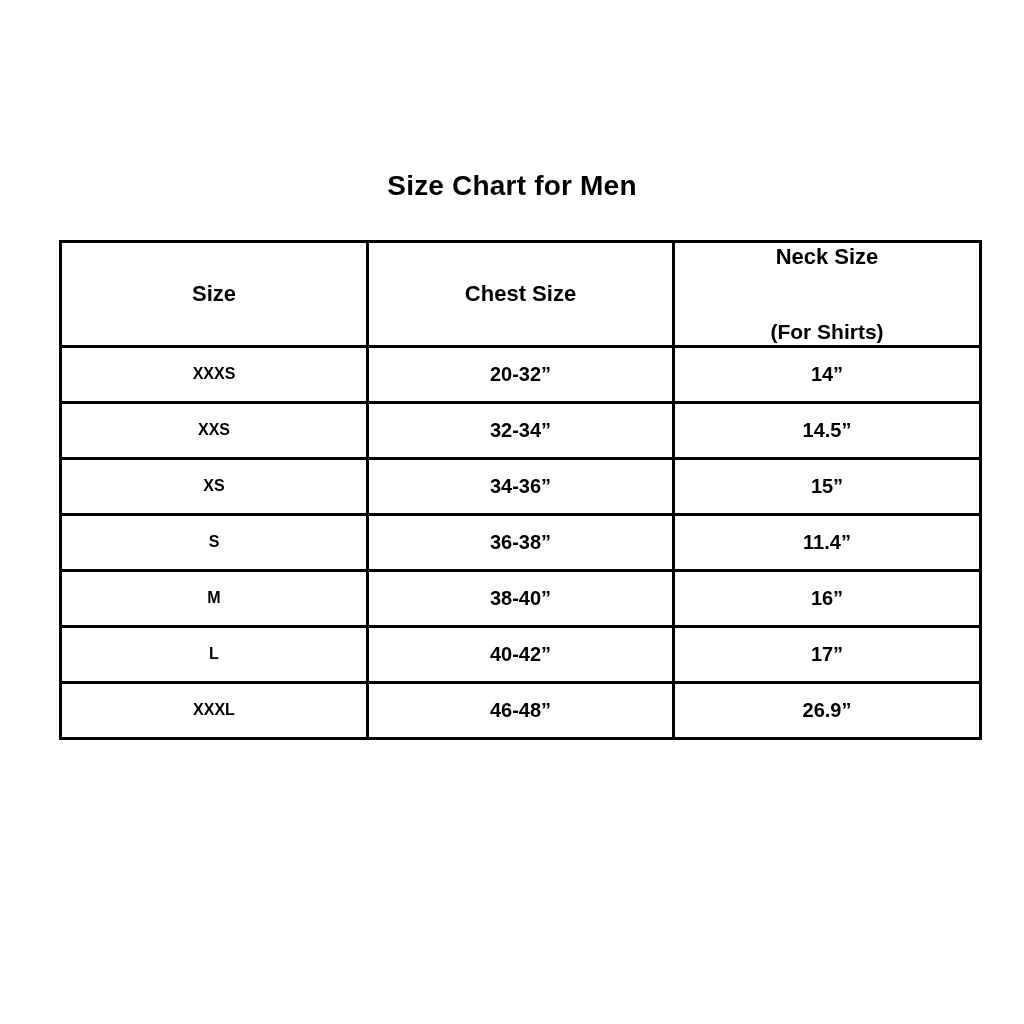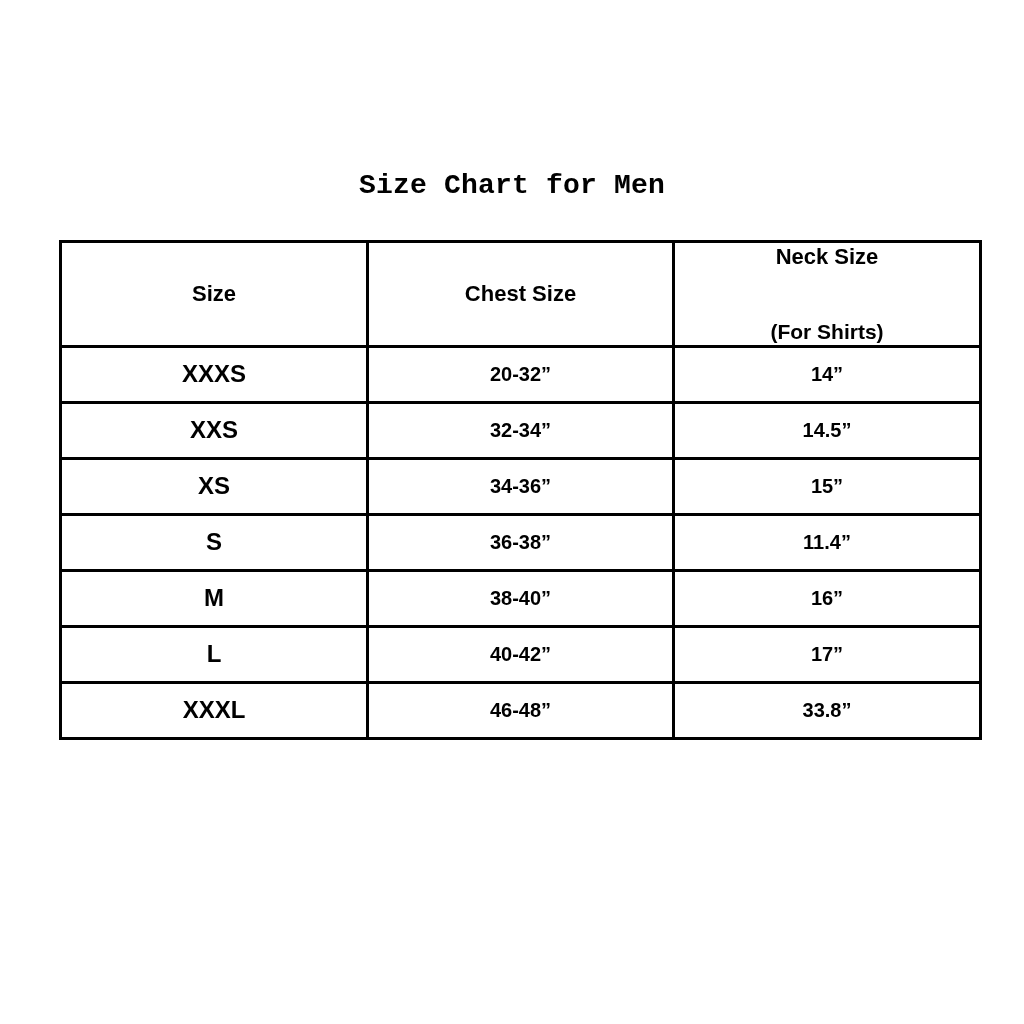--- a/index.html
+++ b/index.html
@@ -22,21 +22,20 @@
   }
   .chart-title {
     position: absolute;
     top: 170px;
     left: 0;
     width: 1024px;
     text-align: center;
     font-size: 28px;
     font-weight: bold;
     letter-spacing: 0.2px;
-    font-family: Liberation Mono, monospace;
   }
   .table-wrap {
     position: absolute;
     top: 240px;
     left: 59px;
     width: 920px;
   }
   table.size-table {
     width: 920px;
     border-collapse: collapse;
@@ -65,21 +64,21 @@
     font-weight: bold;
     margin-top: 46px;
   }
   table.size-table tbody td {
     height: 53px;
     font-size: 20px;
     vertical-align: middle;
     padding: 0 4px;
   }
   table.size-table tbody td.size-cell {
-    font-size: 24px;
+    font-size: 16px;
   }
 </style>
 </head>
 <body>
 
 <div class="page">
 
   <div class="chart-title">Size Chart for Men</div>
 
   <div class="table-wrap">
@@ -130,19 +129,19 @@
           <td>16”</td>
         </tr>
         <tr>
           <td class="size-cell">L</td>
           <td>40-42”</td>
           <td>17”</td>
         </tr>
         <tr>
           <td class="size-cell">XXXL</td>
           <td>46-48”</td>
-          <td>33.8”</td>
+          <td>26.9”</td>
         </tr>
       </tbody>
     </table>
   </div>
 
 </div>
 
 </body></html>

